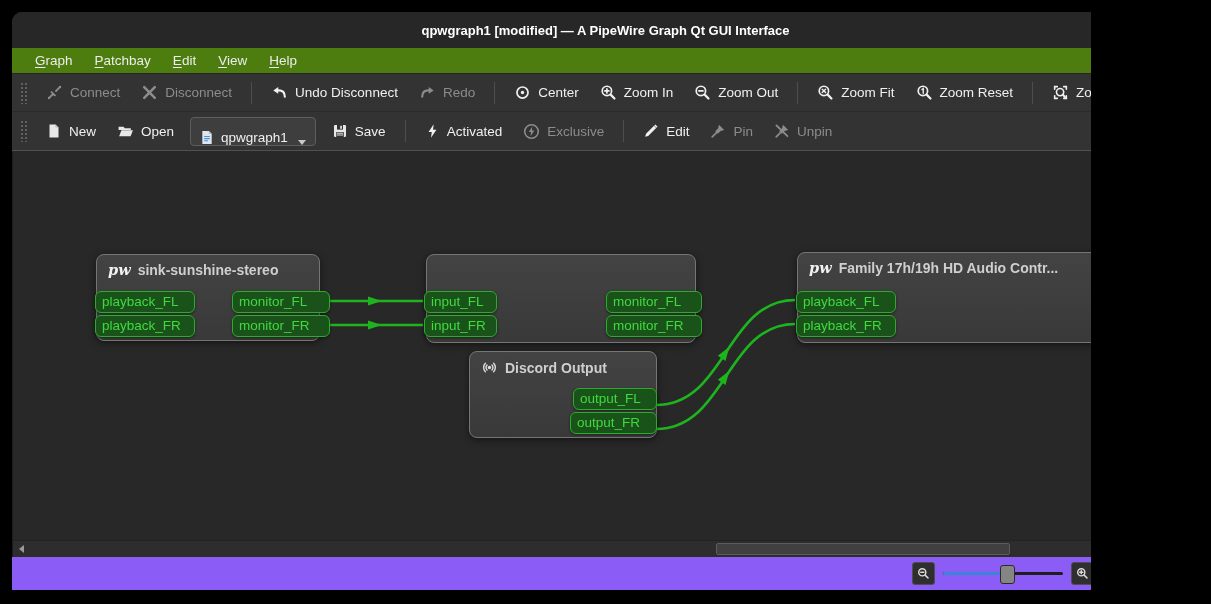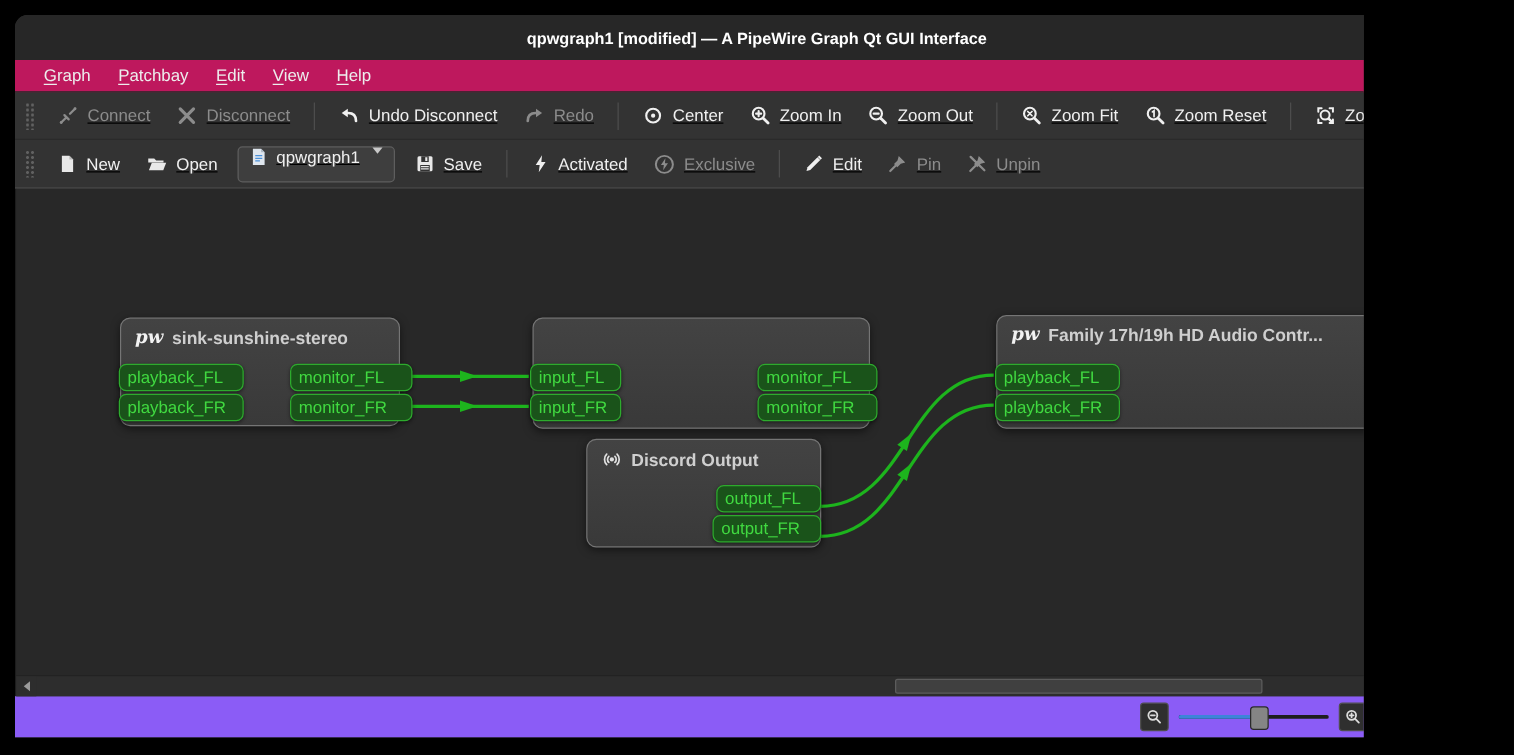--- a/index.html
+++ b/index.html
@@ -11,36 +11,36 @@
   
   .titlebar{position:relative;height:36px;background:#272727;flex:0 0 36px;display:flex;align-items:center;justify-content:center;}
   .titlebar .title{color:#ffffff;font-size:13px;font-weight:bold;}
   .win-buttons{position:absolute;right:10px;top:6px;display:flex;gap:10px;}
   .wbtn{width:23px;height:23px;border-radius:50%;background:#3a3a3a;display:flex;align-items:center;justify-content:center;}
   .wbtn .bar{width:10px;height:2px;background:#dcdcdc;border-radius:1px;}
   .wbtn .sq{width:8px;height:8px;border:1.6px solid #dcdcdc;border-radius:1px;}
   .wbtn svg{display:block;}
 
   
-  .menubar{height:25px;flex:0 0 25px;background:#be185d;display:flex;align-items:center;padding-left:14px;gap:4px;border-bottom:1px solid #262626;}
+  .menubar{height:25px;flex:0 0 25px;background:#4d7c0f;display:flex;align-items:center;padding-left:14px;gap:4px;border-bottom:1px solid #262626;}
   .menu-item{color:#ededed;font-size:13.5px;padding:2px 9px;border-radius:3px;}
   .menu-item .mn{text-decoration:underline;text-underline-offset:2px;}
 
   
-  .toolbar{background:#333333;display:flex;align-items:center;padding:0 6px;gap:3px;text-decoration:underline;}
+  .toolbar{background:#333333;display:flex;align-items:center;padding:0 6px;gap:3px;}
   .toolbar.tb1{height:37px;flex:0 0 37px;border-bottom:1px solid #2a2a2a;}
   .toolbar.tb2{height:38px;flex:0 0 38px;border-bottom:1px solid #515151;}
   .tb-handle{width:8px;height:22px;margin:0 6px 0 2px;
      background-image:radial-gradient(#616161 1px,transparent 1.3px);background-size:4px 4px;}
   .tbtn{display:flex;align-items:center;gap:7px;height:28px;padding:0 9px;border-radius:4px;
         color:#f0f0f0;font-size:13.5px;white-space:nowrap;}
   .tbtn svg{display:block;}
   .tbtn.dis{color:#8c8c8c;}
   .tb-sep{width:1px;height:22px;background:#4d4d4d;margin:0 7px;}
-  .combobox{display:flex;align-items:flex-start;gap:7px;height:27px;padding:0 9px;margin:0 4px;
+  .combobox{display:flex;align-items:flex-end;gap:7px;height:27px;padding:0 9px;margin:0 4px;
             background:#3e3e3e;border:1px solid #5e5e5e;border-radius:4px;color:#f0f0f0;font-size:13.5px;}
   .combo-arrow{width:0;height:0;border-left:4.5px solid transparent;border-right:4.5px solid transparent;border-top:5px solid #c9c9c9;margin-left:3px;}
 
   
   .viewframe{flex:1;display:flex;flex-direction:column;border-left:1px solid #1c1c1c;border-right:1px solid #1c1c1c;background:#282828;min-height:0;}
   .viewtop{flex:1;display:flex;min-height:0;}
   .canvas{position:relative;flex:1;background:#282828;overflow:hidden;}
   .links{position:absolute;left:0;top:0;z-index:2;}
 
   .node{position:absolute;background:linear-gradient(#434343,#393939);border:1px solid #757575;

